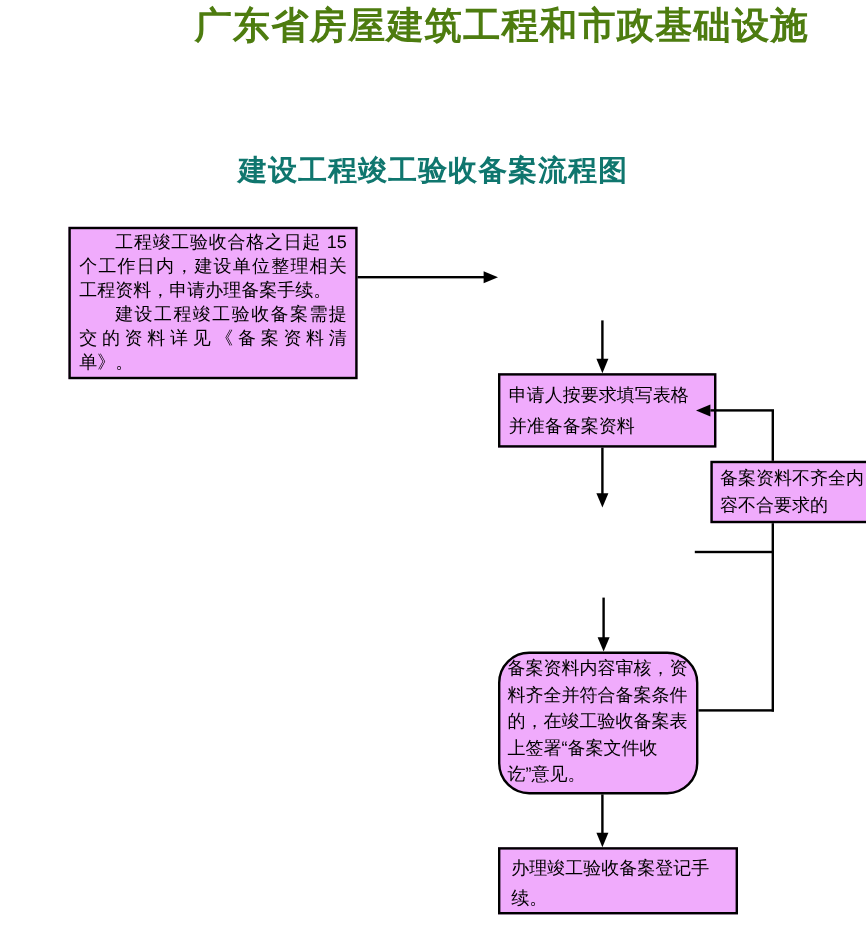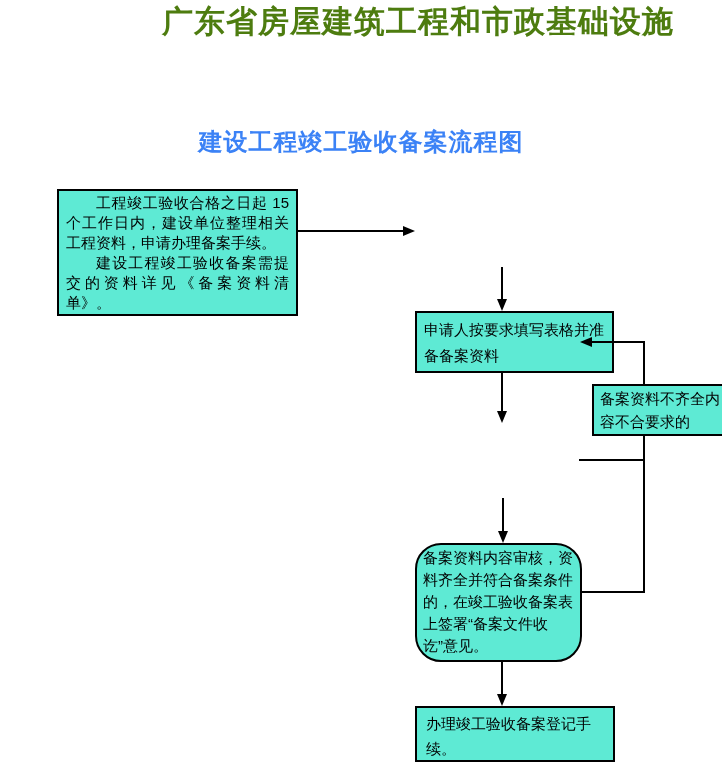--- a/index.html
+++ b/index.html
@@ -5,29 +5,29 @@
   html,body{margin:0;padding:0;background:#fff;}
   .page{position:relative;width:722px;height:782px;background:#ffffff;
         font-family:"Liberation Sans","DejaVu Sans",sans-serif;color:#000;overflow:hidden;}
 
   
   .title{position:absolute;left:0;width:722px;text-align:center;
          font-family:"Liberation Serif","DejaVu Serif",serif;font-weight:bold;color:#4d7c0f;margin-left:44px;}
   .title-line1{top:1px;font-size:31px;letter-spacing:1px;padding-left:26px;box-sizing:border-box;}
   .title-line2{top:43px;font-size:31px;letter-spacing:2px;padding-left:14px;box-sizing:border-box;}
   .subtitle{position:absolute;left:0;top:126px;width:722px;text-align:center;
-            font-size:24px;font-weight:bold;letter-spacing:1px;color:#3b82f6;}
+            font-size:24px;font-weight:bold;letter-spacing:1px;color:#0f766e;}
 
   
-  .box{position:absolute;border:2px solid #000;background:#5eead4;box-sizing:border-box;
+  .box{position:absolute;border:2px solid #000;background:#f0abfc;box-sizing:border-box;
        font-size:15px;line-height:25px;color:#000;}
   .note-box{left:57px;top:189px;width:241px;height:127px;padding:2px 7px;text-align:justify;}
   .note-box p{margin:0;text-indent:2em;line-height:20px;}
   .step1{left:415px;top:197px;width:167px;height:70px;padding:8px 4px 0 6px;line-height:26px;}
-  .step2{left:415px;top:311px;width:199px;height:62px;padding:4px 7px 0 7px;line-height:26px;}
+  .step2{left:415px;top:311px;width:182px;height:62px;padding:4px 7px 0 7px;line-height:26px;}
   .step3{left:415px;top:423px;width:164px;height:75px;padding:2px 4px 0 4px;line-height:24px;
          text-align:center;text-indent:2em;}
   .step4{left:415px;top:543px;width:167px;height:119px;padding:2px 6px 0 6px;line-height:22px;border-radius:26px;}
   .step5{left:415px;top:706px;width:200px;height:56px;padding:3px 6px 0 9px;line-height:25px;}
   .side-box{left:592px;top:384px;width:136px;height:52px;padding:1px 6px 0 6px;
             line-height:23px;z-index:2;}
 
   
   .hline,.vline{position:absolute;background:#000;z-index:1;}
   .hline{height:2px;}

